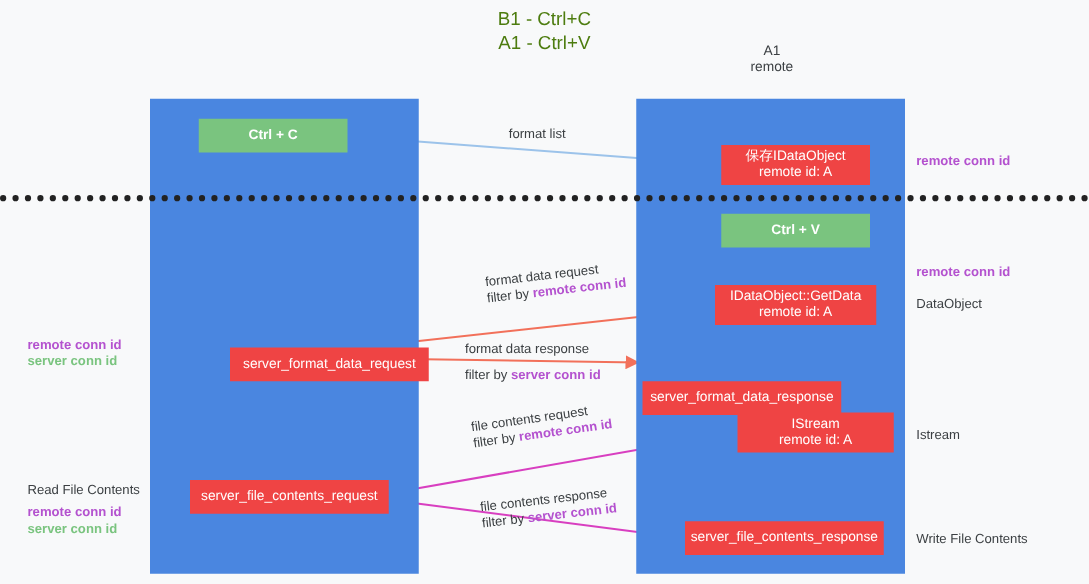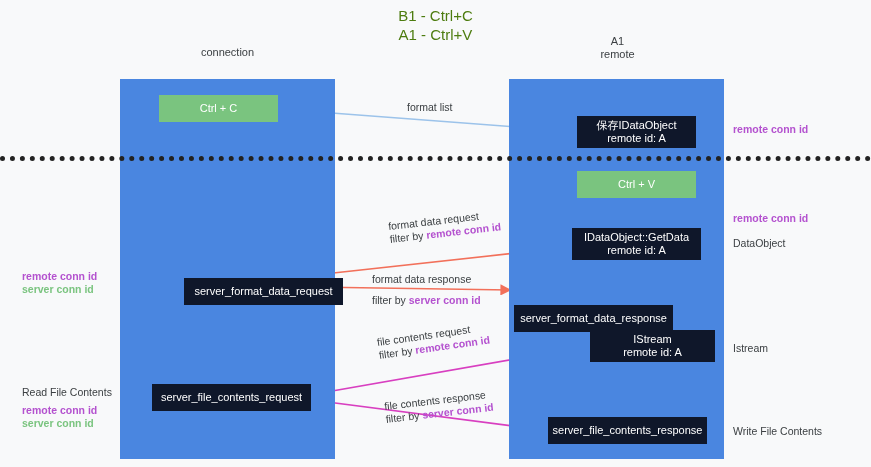--- a/index.html
+++ b/index.html
@@ -22,22 +22,22 @@
   .lane-head .l2{display:block;}
   .head-b1{left:160px;top:46px;width:135px;}
   .head-a1{left:550px;top:35px;width:135px;}
 
   .title{position:absolute;left:0;top:6px;width:871px;text-align:center;
          font-size:15px;line-height:19px;color:#4d7c0f;}
 
   .node{position:absolute;box-sizing:border-box;display:flex;flex-direction:column;
         align-items:center;justify-content:center;color:#ffffff;font-size:11px;
         line-height:13px;text-align:center;}
-  .green{background:#7ac47f;}
-  .orange{background:#0f172a;}
+  .green{background:#7ac47f;font-weight:bold;}
+  .orange{background:#ef4444;}
 
   .n-ctrlc{left:159px;top:95px;width:119px;height:27px;}
   .n-idataobject{left:577px;top:116px;width:119px;height:32px;}
   .n-ctrlv{left:577px;top:171px;width:119px;height:27px;}
   .n-getdata{left:572px;top:228px;width:129px;height:32px;}
   .n-sfdreq{left:152px;top:278px;width:159px;height:27px;margin-left:32px;}
   .n-sfdresp{left:514px;top:277px;width:159px;height:27px;margin-top:28px;}
   .n-istream{left:590px;top:330px;width:125px;height:32px;}
   .n-sfcreq{left:152px;top:384px;width:159px;height:27px;}
   .n-sfcresp{left:548px;top:417px;width:159px;height:27px;}
@@ -93,21 +93,20 @@
 
 <div class="title">
   <div>B1 - Ctrl+C</div>
   <div>A1 - Ctrl+V</div>
 </div>
 
 <div class="lane lane-b1"></div>
 <div class="lane lane-a1"></div>
 
 <div class="lane-head head-b1">
-  <span class="l2">connection</span>
 </div>
 <div class="lane-head head-a1">
   <span class="l1">A1</span>
   <span class="l2">remote</span>
 </div>
 
 <div class="sep"></div>
 
 <div class="node green n-ctrlc">
   <span>Ctrl + C</span>

